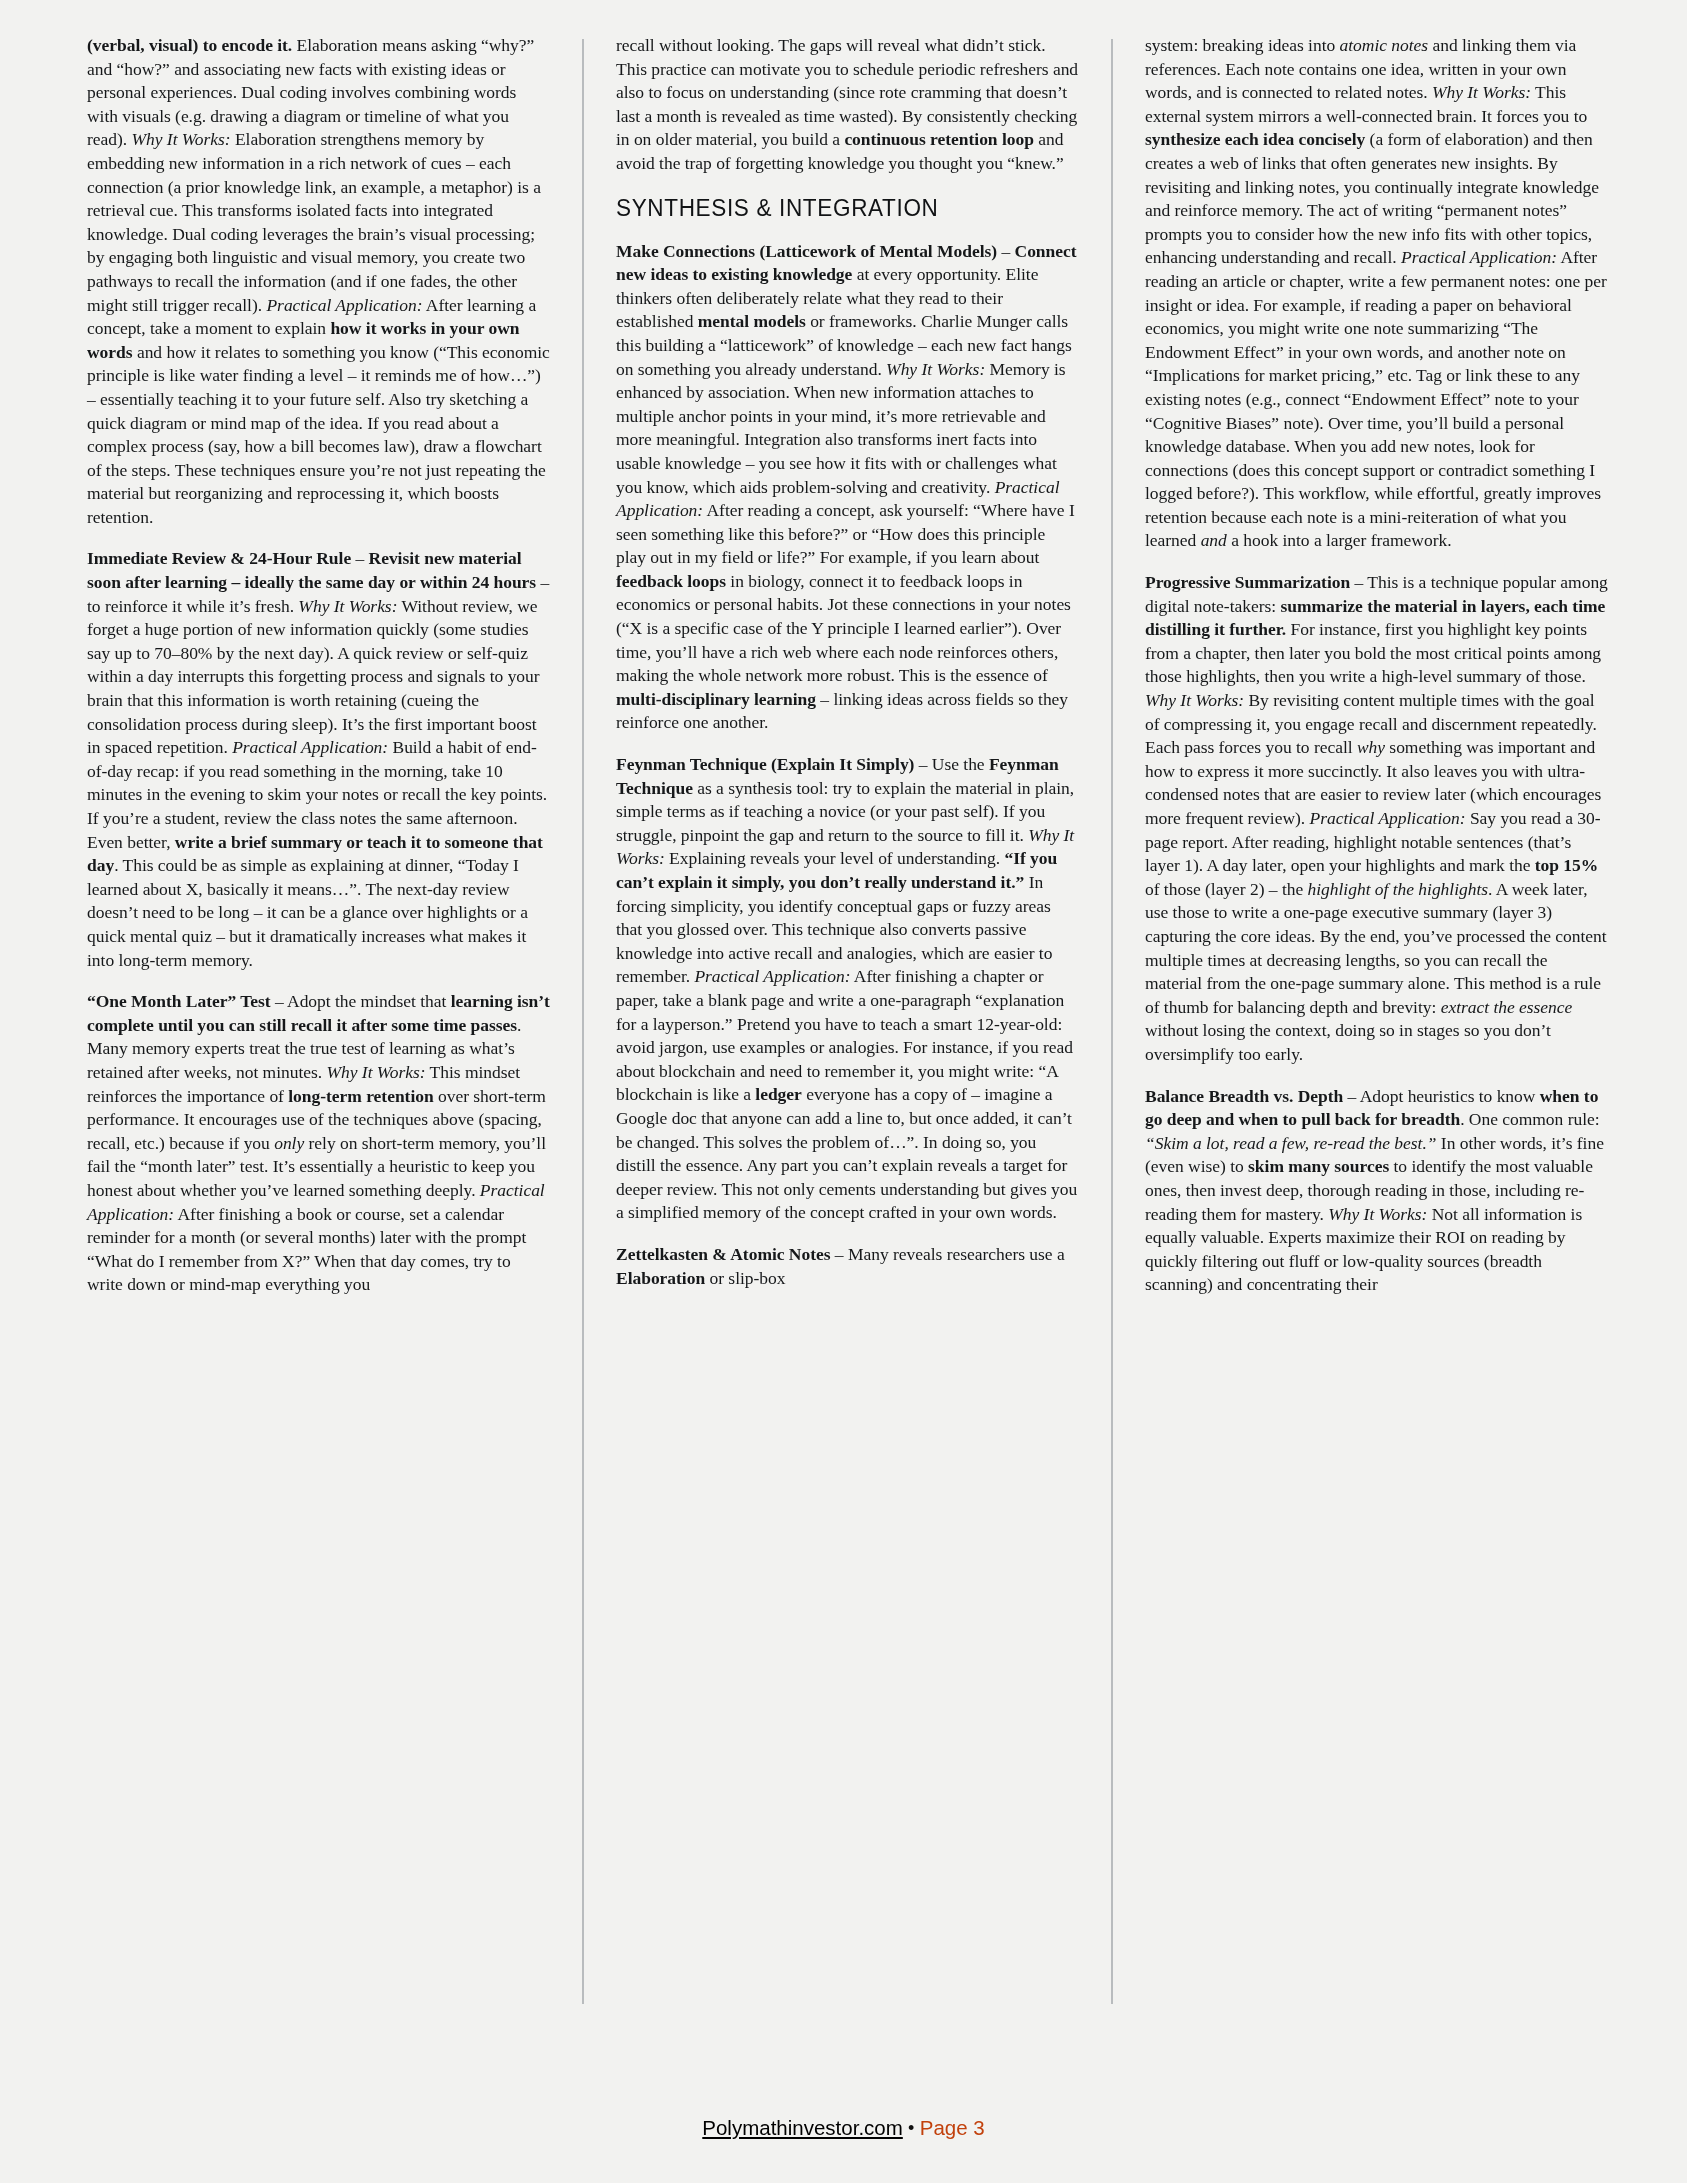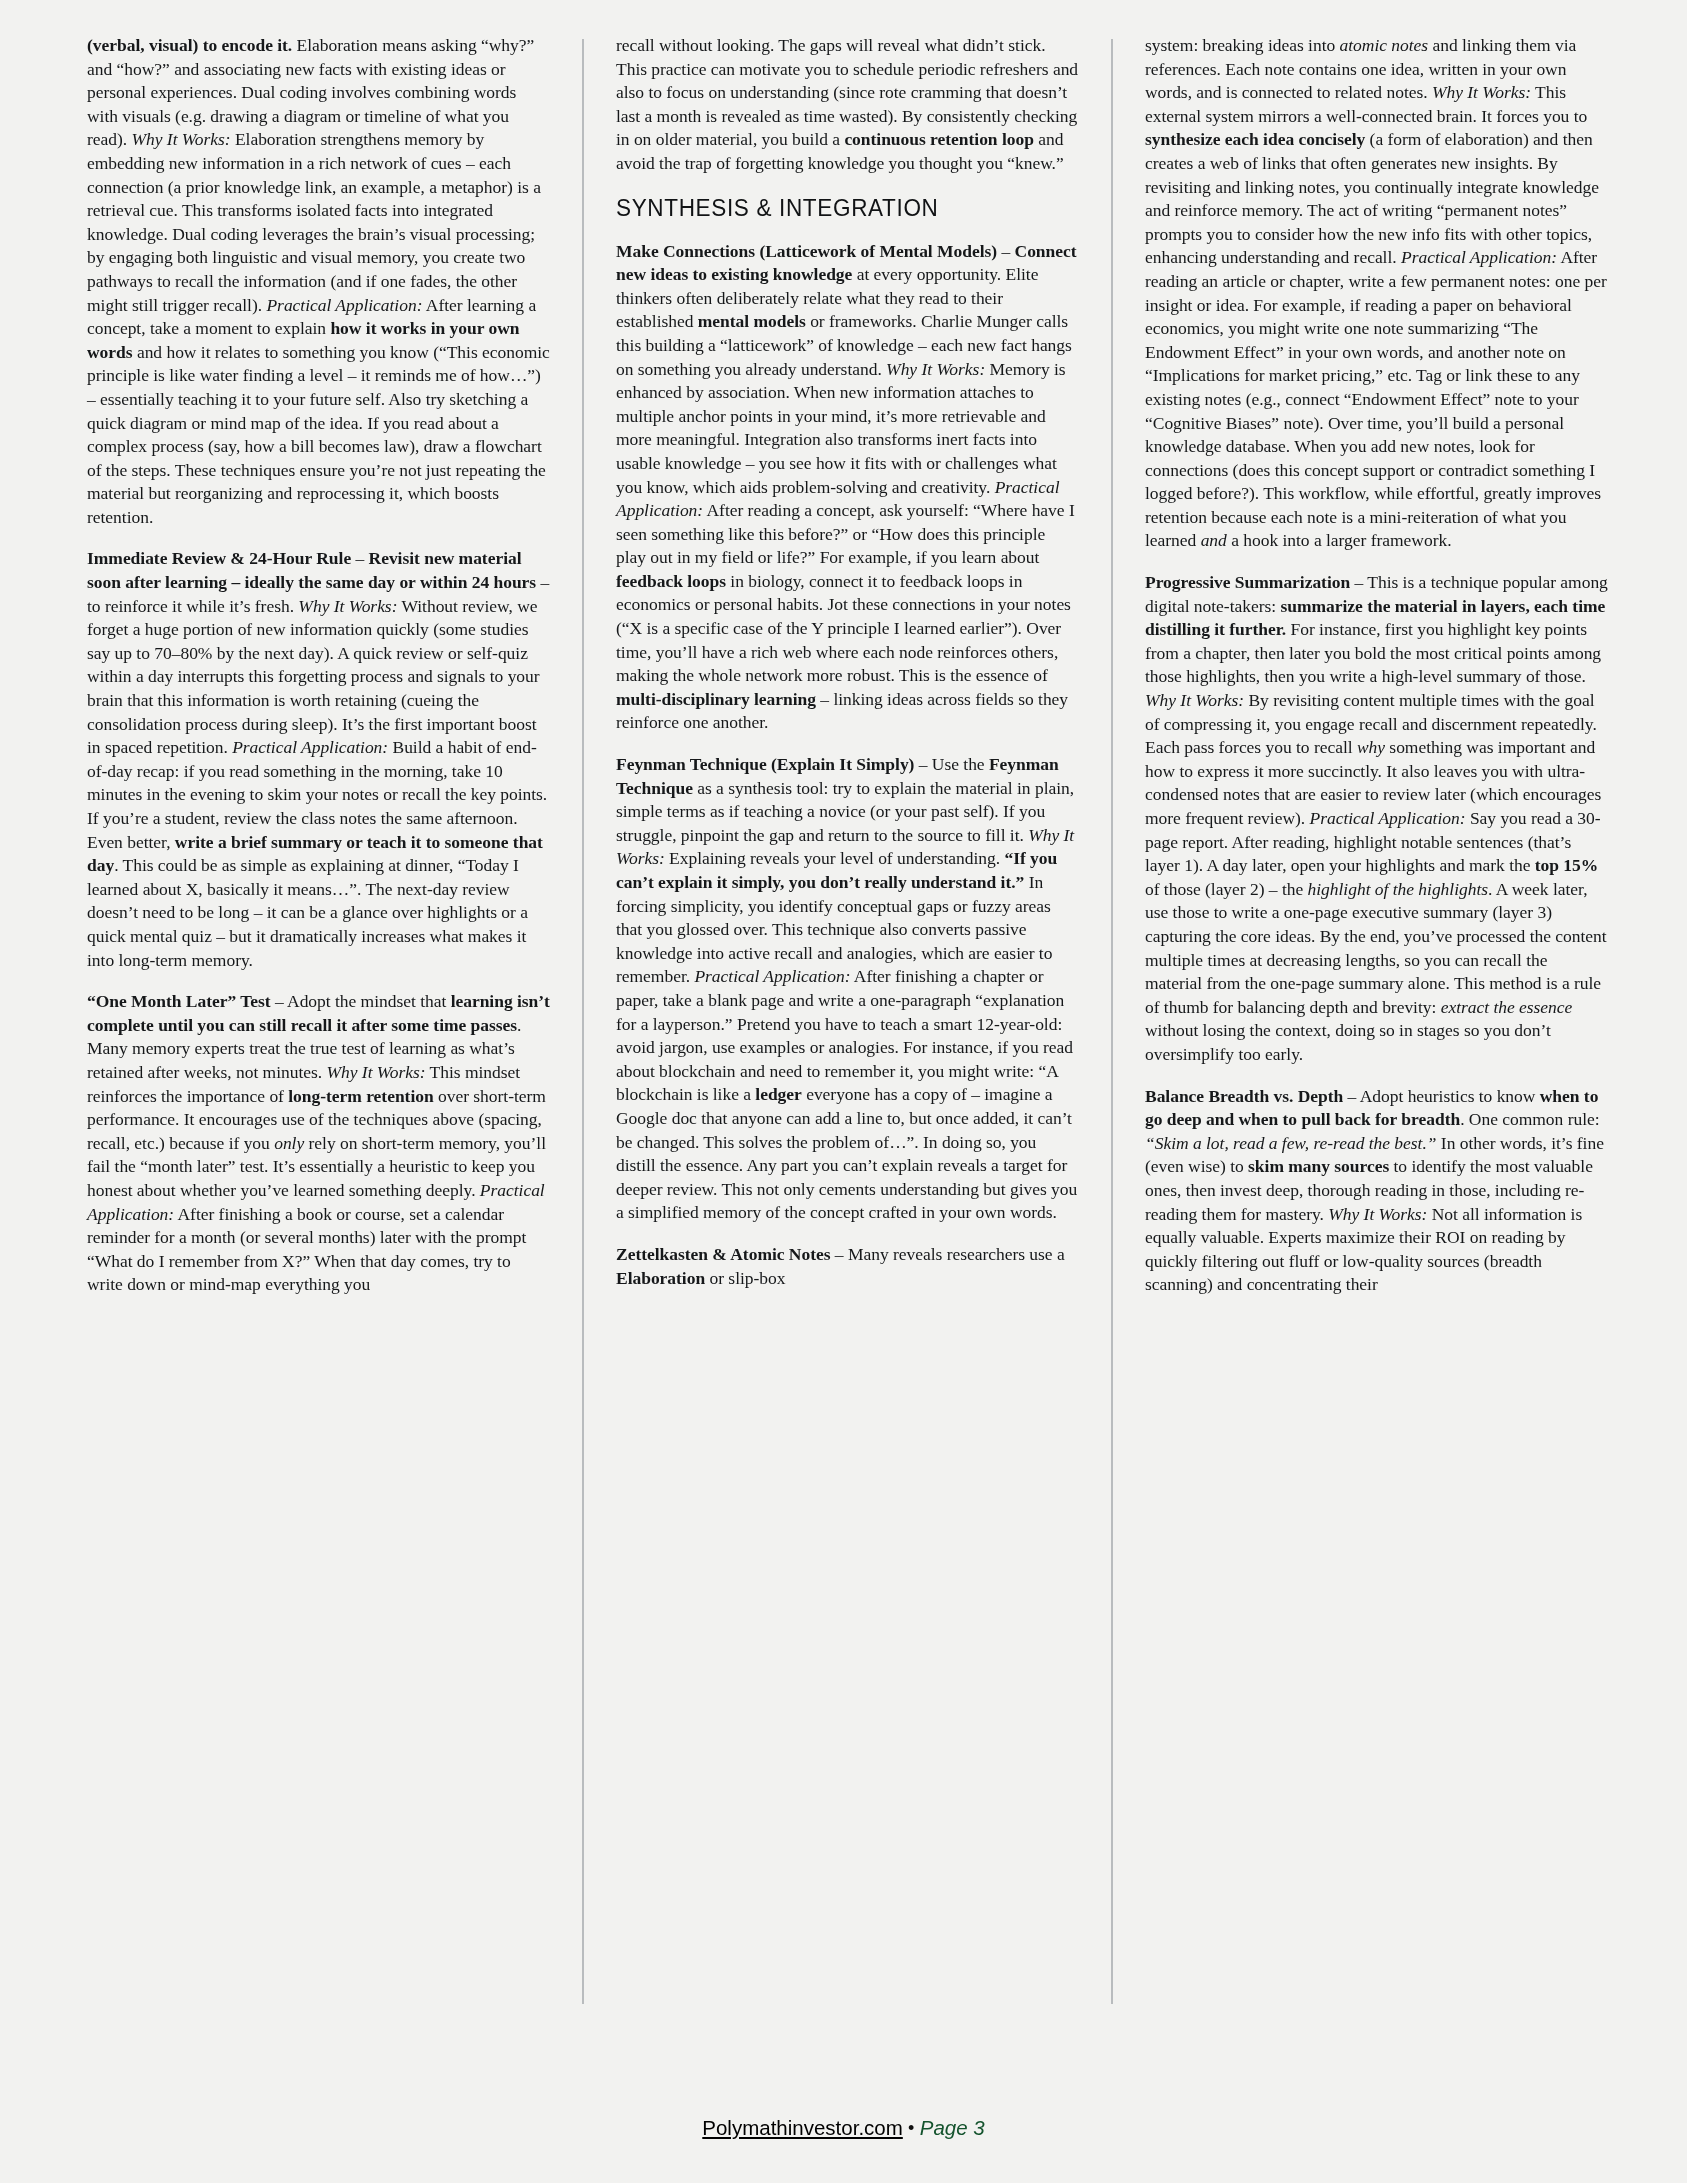--- a/index.html
+++ b/index.html
@@ -28,21 +28,21 @@
     font-family:"Liberation Sans Narrow","Liberation Sans", sans-serif;
     font-weight:400; font-size:24.5px; line-height:28px;
     letter-spacing:0.7px; margin:8px 0 18px 0; color:#111315;
     transform:scaleX(0.92); transform-origin:left center;
   }
   .footer { position:absolute; left:0; right:0; bottom:42px; text-align:center; }
   .footer-inner { display:inline-block; font-size:20.5px; line-height:25px;
     font-family:"Liberation Sans Narrow","Liberation Sans", sans-serif; }
   .flink { color:#000000; text-decoration:underline; text-underline-offset:2px; }
   .fdot { color:#111; padding:0 5.3px; font-size:18px; vertical-align:1.3px; }
-  .fpage { color:#14532d;font-style:italic; }
+  .fpage { color:#c2410c; }
 </style>
 </head>
 <body>
 
 <div class="page">
   <div class="cols">
 
     <div class="col" id="col-1">
         <p><b>(verbal, visual) to encode it.</b><span> Elaboration means asking “why?” and “how?” and associating new facts with existing ideas or personal experiences. Dual coding involves combining words with visuals (e.g. drawing a diagram or timeline of what you read). </span><i>Why It Works:</i><span> Elaboration strengthens memory by embedding new information in a rich network of cues – each connection (a prior knowledge link, an example, a metaphor) is a retrieval cue. This transforms isolated facts into integrated knowledge. Dual coding leverages the brain’s visual processing; by engaging both linguistic and visual memory, you create two pathways to recall the information (and if one fades, the other might still trigger recall). </span><i>Practical Application:</i><span> After learning a concept, take a moment to explain </span><b>how it works in your own words</b><span> and how it relates to something you know (“This economic principle is like water finding a level – it reminds me of how…”) – essentially teaching it to your future self. Also try sketching a quick diagram or mind map of the idea. If you read about a complex process (say, how a bill becomes law), draw a flowchart of the steps. These techniques ensure you’re not just repeating the material but reorganizing and reprocessing it, which boosts retention.</span></p>
         <p><b>Immediate Review &amp; 24-Hour Rule</b><span> – </span><b>Revisit new material soon after learning – ideally the same day or within 24 hours</b><span> – to reinforce it while it’s fresh. </span><i>Why It Works:</i><span> Without review, we forget a huge portion of new information quickly (some studies say up to 70–80% by the next day). A quick review or self-quiz within a day interrupts this forgetting process and signals to your brain that this information is worth retaining (cueing the consolidation process during sleep). It’s the first important boost in spaced repetition. </span><i>Practical Application:</i><span> Build a habit of end-of-day recap: if you read something in the morning, take 10 minutes in the evening to skim your notes or recall the key points. If you’re a student, review the class notes the same afternoon. Even better, </span><b>write a brief summary or teach it to someone that day</b><span>. This could be as simple as explaining at dinner, “Today I learned about X, basically it means…”. The next-day review doesn’t need to be long – it can be a glance over highlights or a quick mental quiz – but it dramatically increases what makes it into long-term memory.</span></p>

